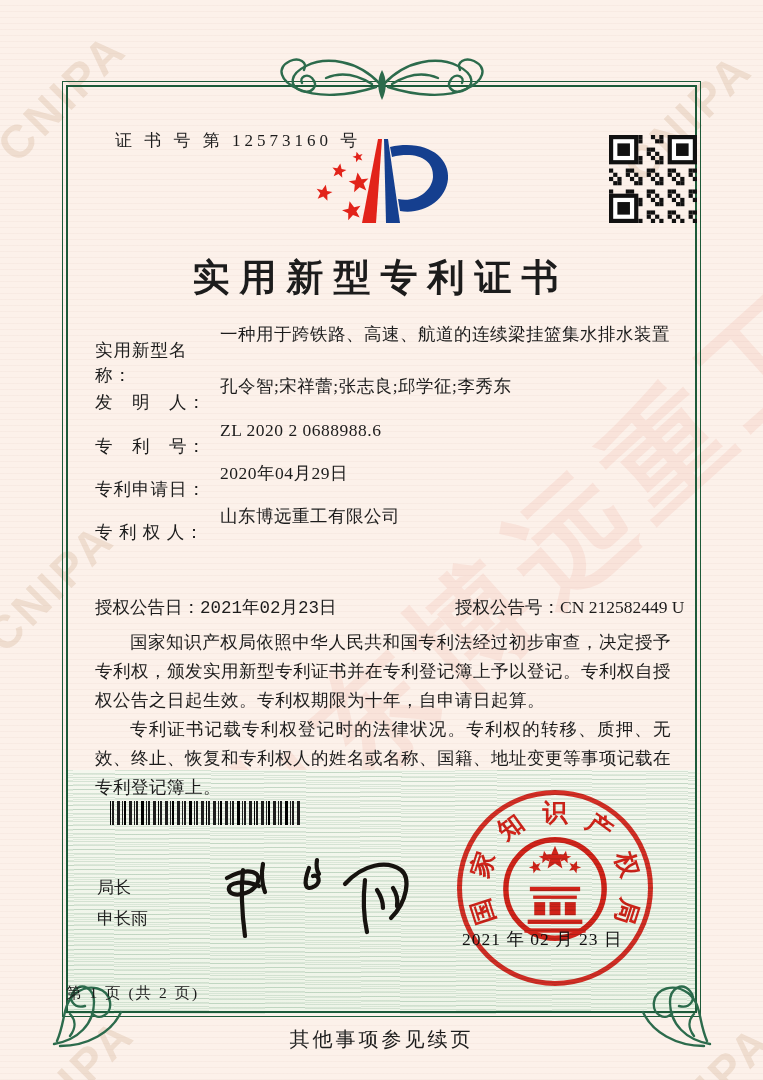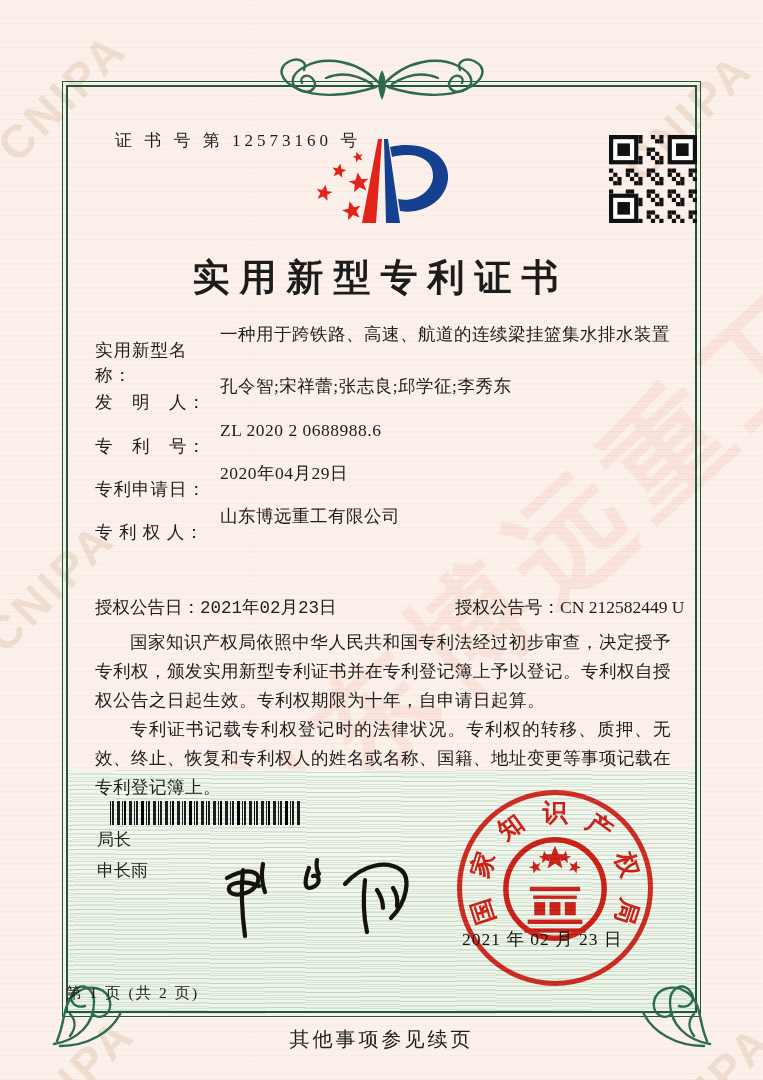--- a/index.html
+++ b/index.html
@@ -37,21 +37,21 @@
   .qr{position:absolute;left:609px;top:135px;width:88px;height:88px;}
   .title{position:absolute;left:66px;top:234px;width:629px;text-align:center;font-size:37px;font-weight:bold;letter-spacing:10px;margin-top:19px;}
   .field{position:absolute;left:95px;width:585px;font-size:17.5px;line-height:25px;display:flex;}
   .field .lbl{flex:0 0 125px;letter-spacing:1px;margin-top:16px;}
   .field .val{flex:1;letter-spacing:0.5px;}
   .grant{position:absolute;left:95px;top:595px;width:590px;font-size:17.5px;display:flex;}
   .grant .pair1{flex:0 0 360px;font-family:Liberation Mono, monospace;}
   .paras{position:absolute;left:95px;top:628px;width:576px;font-size:17.5px;line-height:29px;text-align:justify;letter-spacing:0.5px;}
   .paras p{margin:0;text-indent:2em;}
   .barcode{position:absolute;left:110px;top:801px;width:198px;height:24px;}
-  .officer{position:absolute;left:97px;top:824px;font-family:"Liberation Sans","DejaVu Sans",sans-serif;font-size:17px;line-height:31px;color:#222;}
+  .officer{position:absolute;left:97px;top:872px;font-family:"Liberation Sans","DejaVu Sans",sans-serif;font-size:17px;line-height:31px;color:#222;}
   .signature{position:absolute;left:205px;top:840px;width:215px;height:105px;}
   .seal{position:absolute;left:453px;top:786px;width:204px;height:204px;mix-blend-mode:multiply;}
   .seal-ring{position:absolute;left:4px;top:4px;width:186px;height:186px;border:5px solid var(--seal-red);border-radius:50%;opacity:.95;}
   .seal-arc{position:absolute;left:0;top:0;width:204px;height:204px;}
   .seal-arc span{position:absolute;left:50%;top:50%;font-size:25px;font-weight:bold;color:var(--seal-red);}
   .seal-emblem{position:absolute;left:47px;top:44px;width:110px;height:118px;}
   .seal-date{position:absolute;left:462px;top:927px;font-size:17.5px;letter-spacing:1px;color:#111;z-index:5;}
   .page-num{position:absolute;left:66px;top:983px;width:633px;text-align:left;font-size:15.5px;letter-spacing:2px;z-index:4;}
   .cont-note{position:absolute;left:0;top:1026px;width:763px;text-align:center;font-size:20px;letter-spacing:3px;}
   .green-stroke{stroke:#2c6b4c;fill:none;stroke-width:2.4;stroke-linecap:round;}

